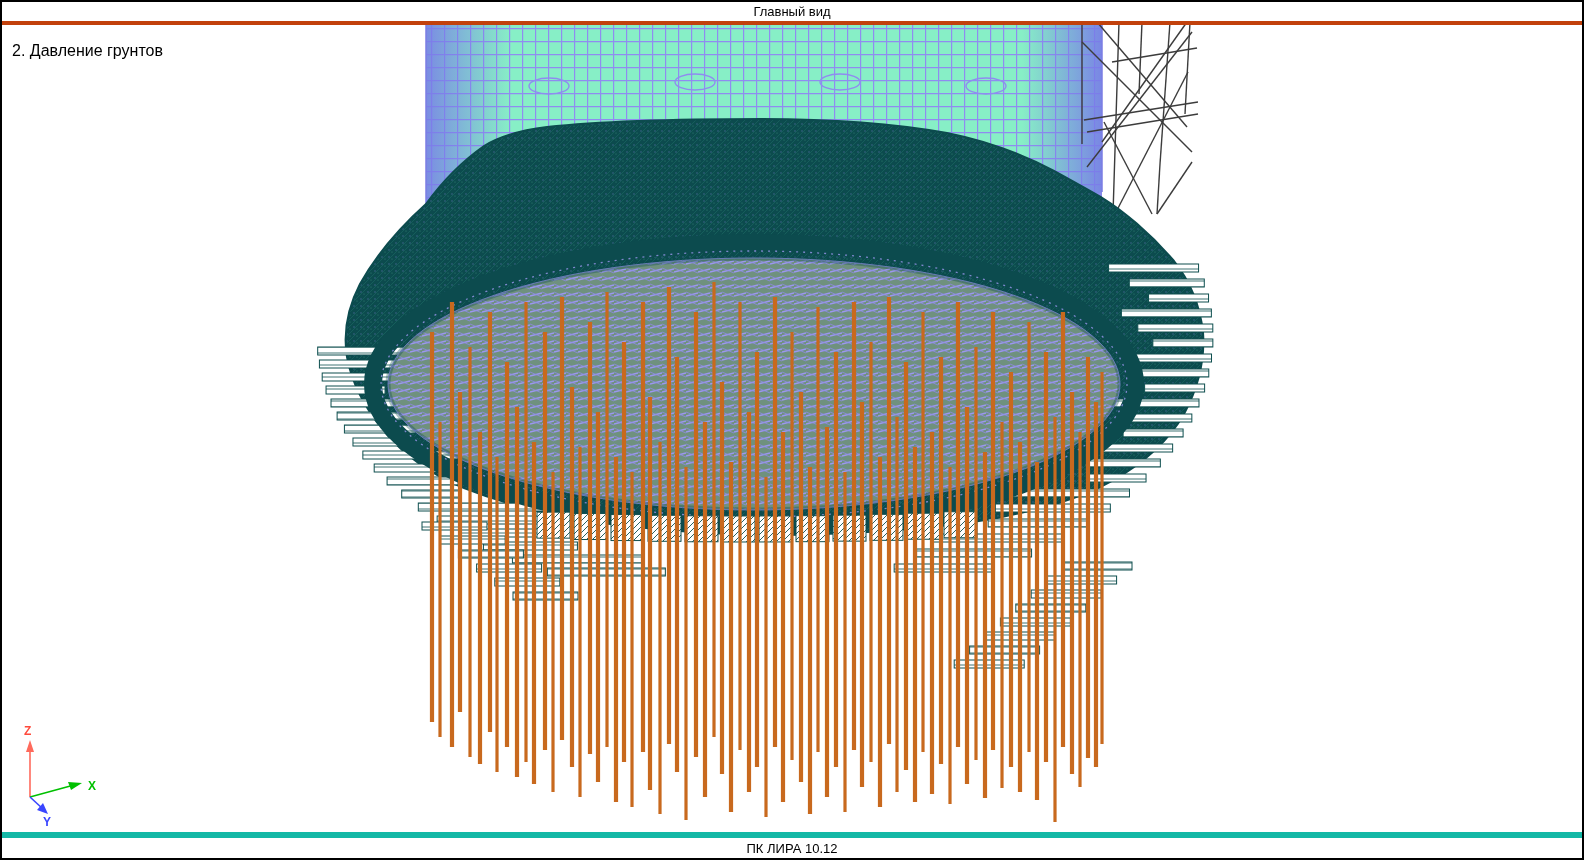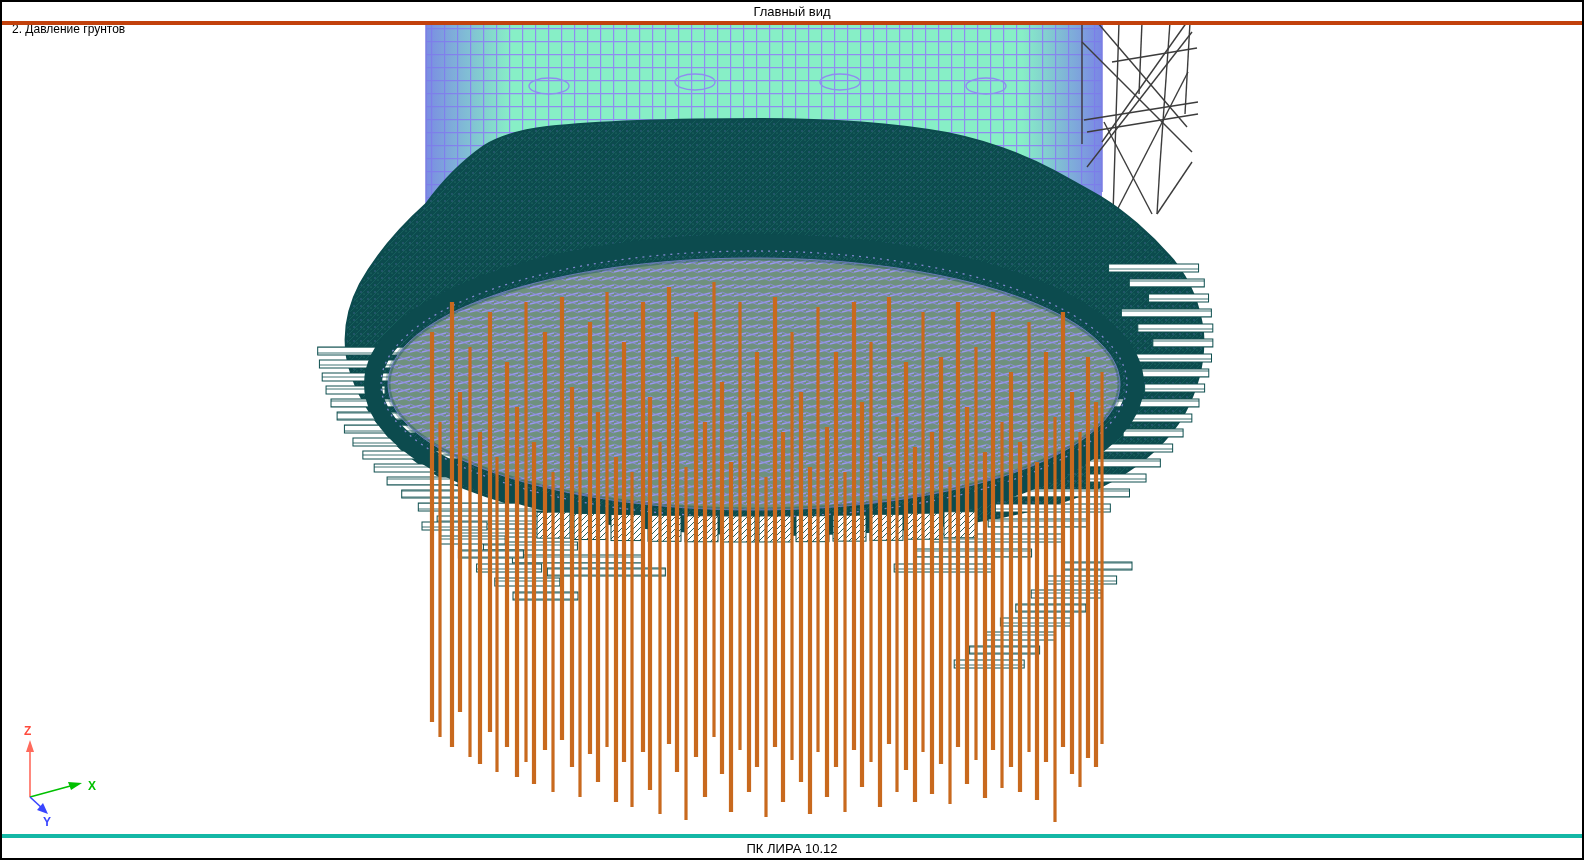--- a/index.html
+++ b/index.html
@@ -8,25 +8,25 @@
     box-sizing:border-box;border:2px solid #000;overflow:hidden;
     font-family:"Liberation Sans", sans-serif;
   }
   .titlebar{
     position:absolute;left:0;top:0;width:100%;height:19px;background:#fff;
     border-bottom:4px solid #c2410c;z-index:30;display:flex;align-items:center;justify-content:center;
   }
   .titlebar span{font-size:13px;color:#000;}
   .statusbar{
     position:absolute;left:0;bottom:0;width:100%;height:20px;background:#fff;
-    border-top:4px solid #14b8a6;z-index:30;display:flex;align-items:center;justify-content:center;text-align:center;
+    border-top:6px solid #14b8a6;z-index:30;display:flex;align-items:center;justify-content:center;text-align:center;
   }
   .statusbar span{font-size:13px;color:#000;}
   .loadcase{
-    position:absolute;left:10px;top:20px;font-size:12px;color:#000;z-index:25;
+    position:absolute;left:10px;top:40px;font-size:16px;color:#000;z-index:25;
   }
   #scene{position:absolute;left:0;top:0;z-index:10;}
   .axis-label{font-size:12px;font-weight:bold;font-family:"Liberation Sans",sans-serif;}
 </style>
 </head>
 <body>
 
 <div class="app">
 
   <div class="titlebar">

